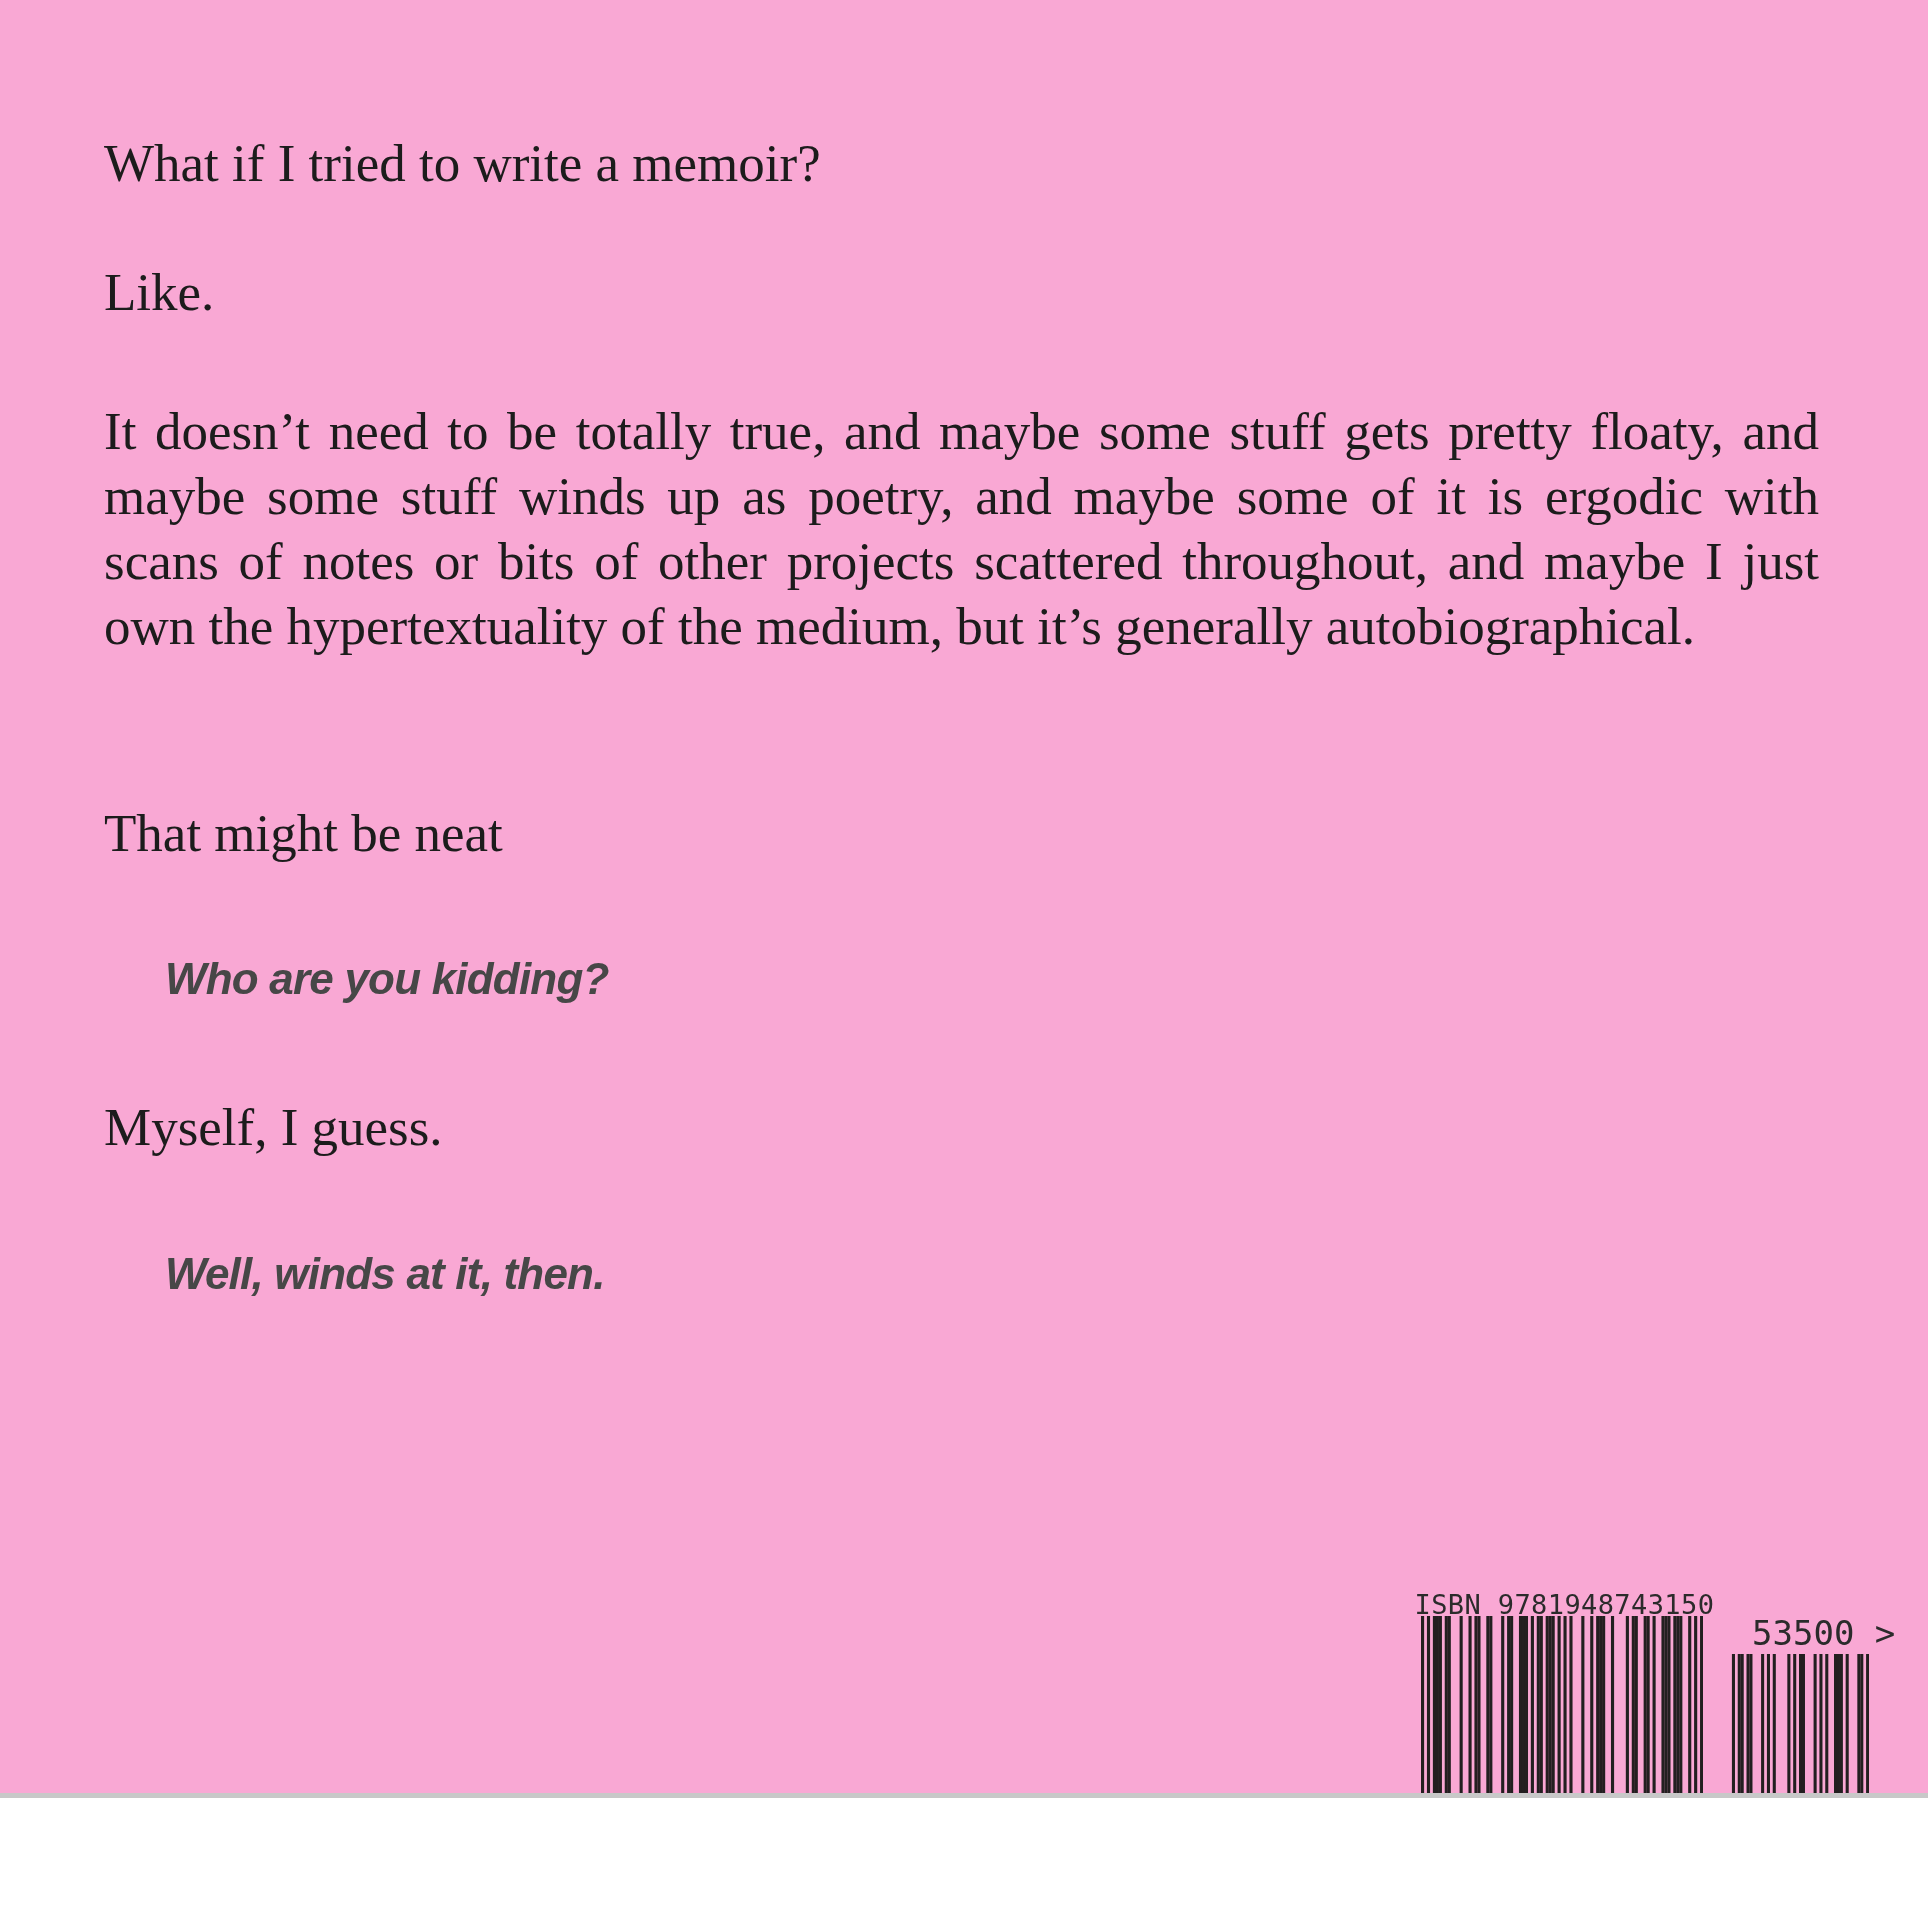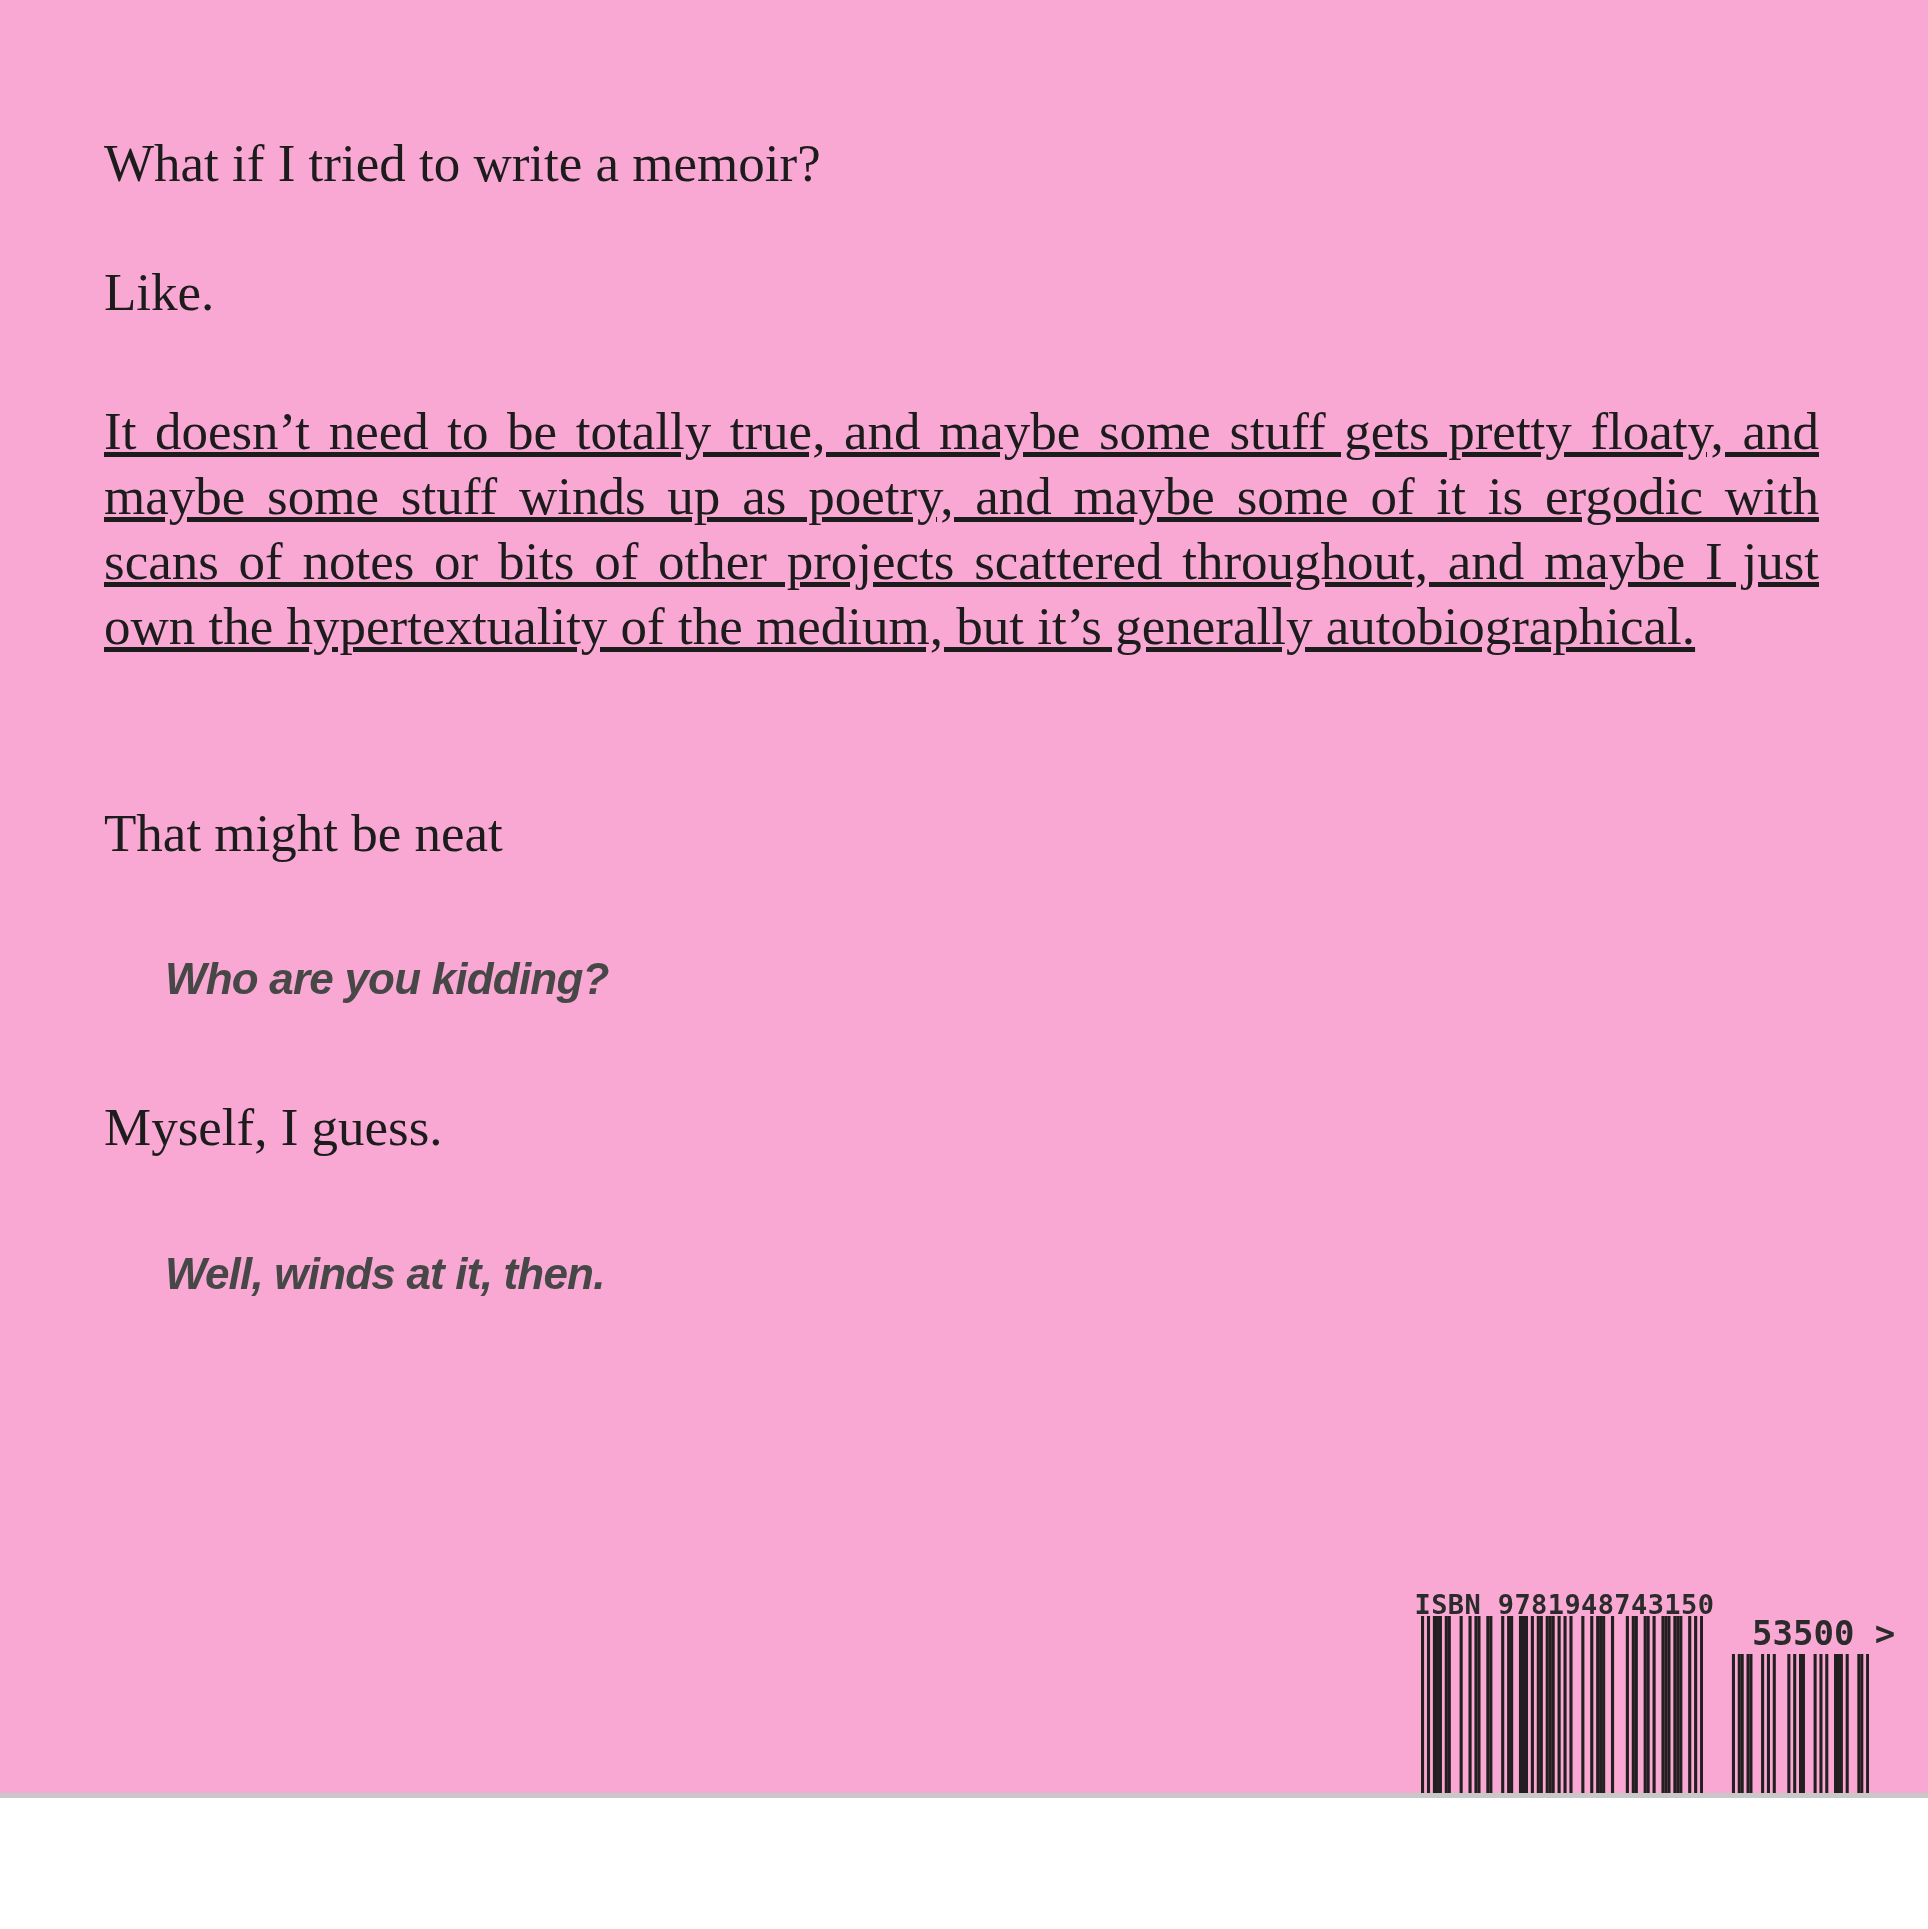--- a/index.html
+++ b/index.html
@@ -1,23 +1,23 @@
 <!DOCTYPE html>
 <html style="font-size:12px"><head>
 <meta charset="utf-8">
 <style>
   html,body{margin:0;padding:0;background:#ffffff;}
   .page{position:relative;width:1929px;height:1798px;background:#f9a8d4;overflow:hidden;
         font-family:"Liberation Serif",serif;}
   .tb{position:absolute;left:104px;width:1715px;color:#1c1c1c;font-size:53px;line-height:65px;}
-  .justify{text-align:justify;text-align-last:left;text-decoration:underline;}
+  .justify{text-align:justify;text-align-last:left;}
   .aside{left:165px;width:1594px;font-family:"Liberation Sans",sans-serif;font-style:italic;
          font-weight:bold;color:#474747;font-size:44px;line-height:61px;letter-spacing:-0.8px;}
   .barcode-area{position:absolute;left:1397px;top:1586px;width:524px;height:304px;
-                font-family:"DejaVu Sans Mono",monospace;color:#2b2b2b;font-weight:bold;}
+                font-family:"DejaVu Sans Mono",monospace;color:#2b2b2b;}
   .isbn-label{position:absolute;left:17.5px;top:5.3px;font-size:27px;line-height:27px;
               letter-spacing:0.4px;white-space:pre;}
   .ean13{position:absolute;left:24px;top:30px;width:282px;height:248px;}
   .hr-digits{position:absolute;left:3.8px;top:255px;width:301px;display:flex;
              justify-content:space-between;font-size:30px;line-height:35px;}
   .addon-label{position:absolute;left:355px;top:30px;font-size:34px;line-height:35px;white-space:pre;}
   .ean5{position:absolute;left:332px;top:68px;width:140px;height:194px;}
   .bottom-edge{position:absolute;left:0;bottom:0;width:1929px;height:5.3px;background:#c8c8c8;}
 </style>
 </head>

